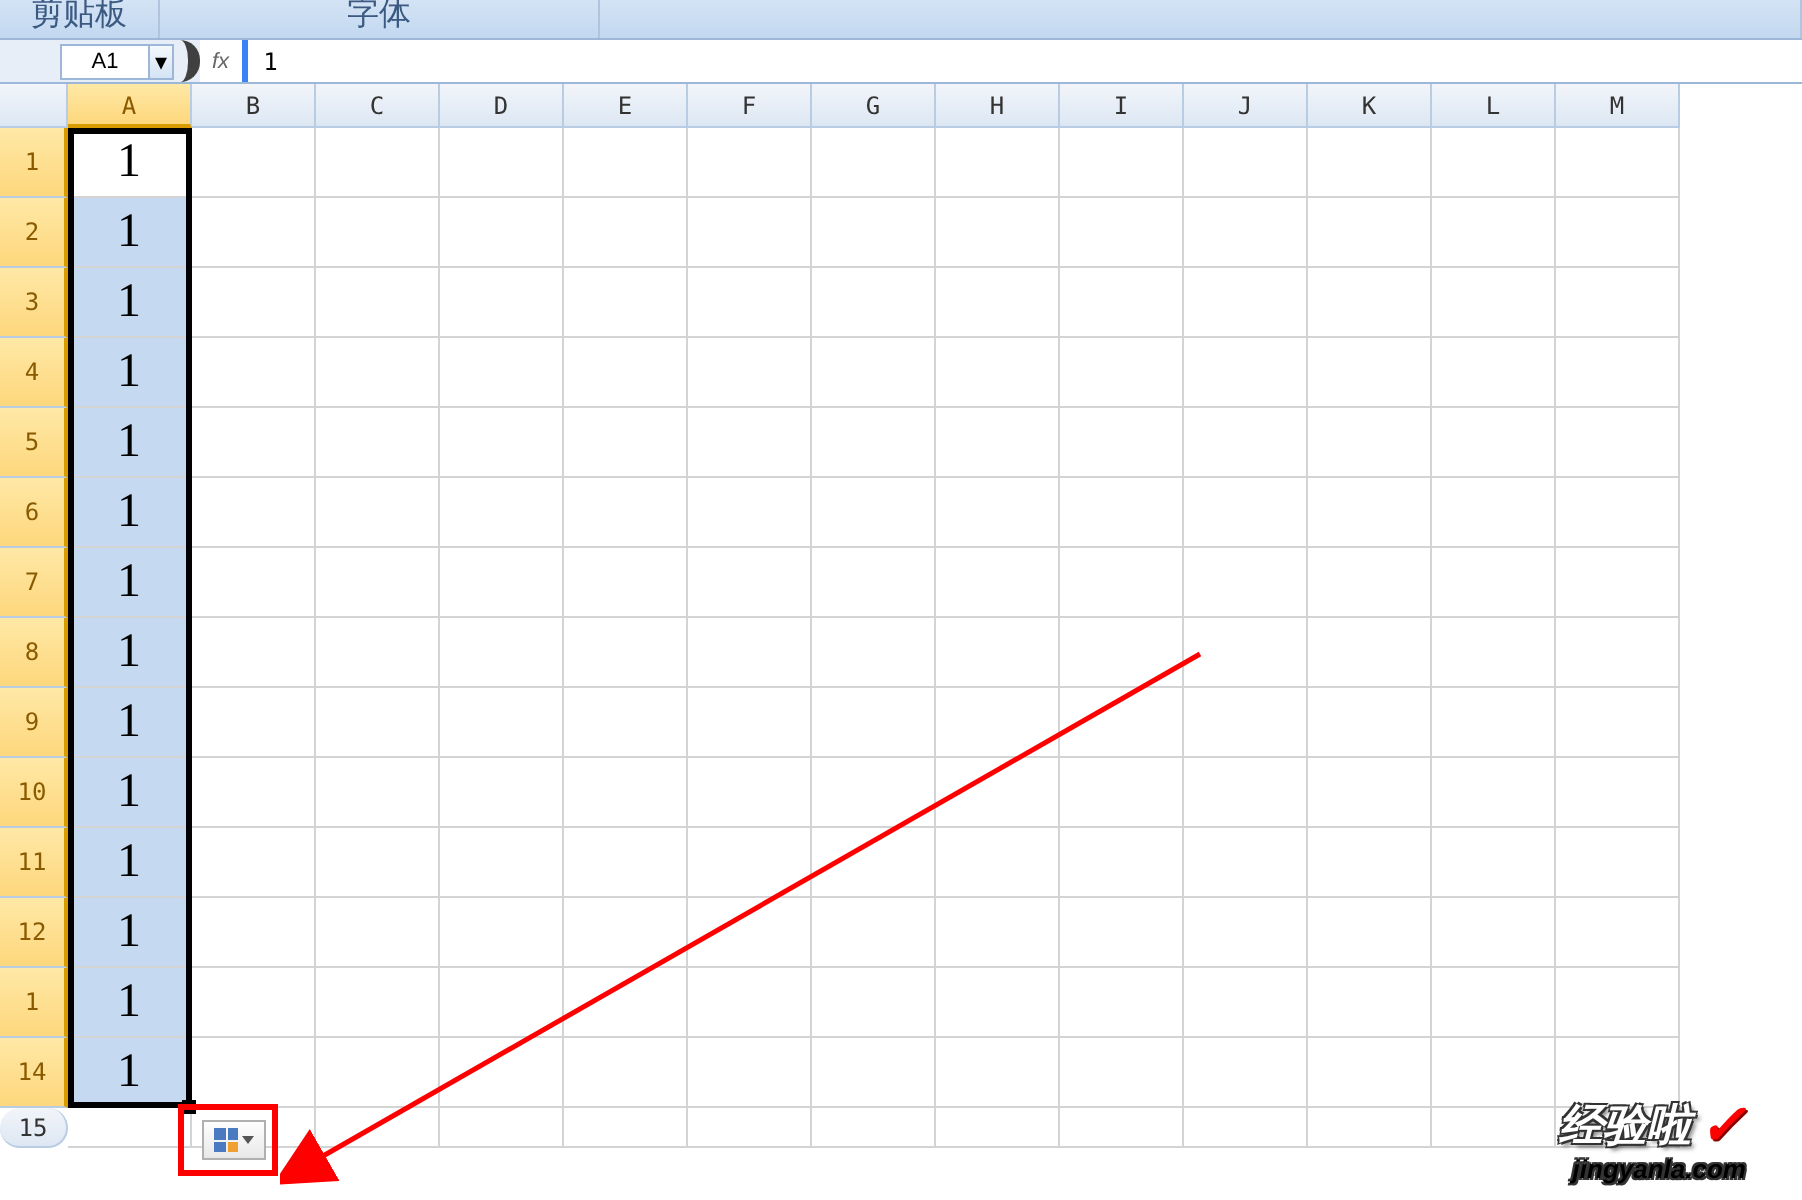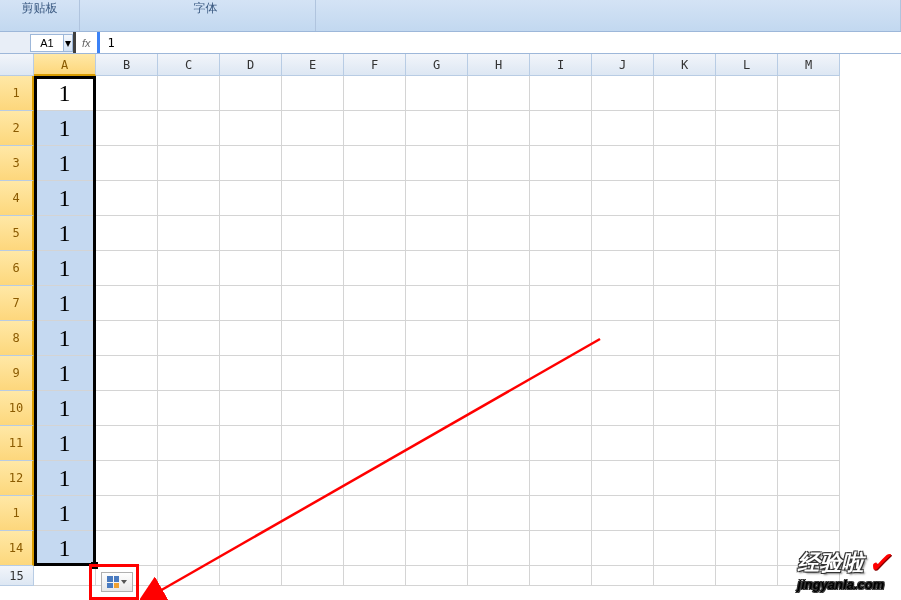--- a/index.html
+++ b/index.html
@@ -9,26 +9,25 @@
       background: #fff;
       overflow: hidden;
       width: 901px;
       height: 600px;
       position: relative;
     }
     
     
     .ribbon-groups {
       display: flex;
-      height: 32px;
+      height: 20px;
       background: linear-gradient(to bottom, #d4e3f5, #c2d8f0);
       border-bottom: 1px solid #9db7d9;
-      font-size: 12px;
+      font-size: 16px;
       color: #3b5a82;
-      gap: 16px;
     }
     .ribbon-group {
       text-align: center;
       border-right: 1px solid #b0c4de;
       line-height: 14px;
       padding-top: 1px;
     }
     .rg-1 { width: 80px; }
     .rg-2 { width: 220px; }
     .rg-3 { width: 200px; }
@@ -37,26 +36,27 @@
     
     
     .formula-row {
       display: flex;
       height: 22px;
       background: #e8eef7;
       border-bottom: 1px solid #9db7d9;
       align-items: stretch;
     }
     .name-box-wrap {
-      width: 76px;
+      width: 100px;
       display: flex;
       align-items: center;
-      border-right: 3px solid #404040;
+      border-right: 6px solid #404040;
       padding-left: 30px;
       background: #e8eef7;
+      border-radius: 10px;
     }
     .name-box {
       background: #fff;
       border: 1px solid #9db7d9;
       height: 18px;
       width: 45px;
       text-align: center;
       font-size: 11px;
       line-height: 16px;
     }
@@ -149,21 +149,21 @@
       border-right: 1px solid #b8cce4;
       border-bottom: 1px solid #b8cce4;
       font-family: "SimSun", monospace;
       color: #333;
     }
     .row-h.selected {
       background: linear-gradient(to bottom, #ffe8a6, #fdd77c);
       border-right: 2px solid #d99c00;
       color: #8a5a00;
     }
-    .row-h.short { height: 20px; line-height: 20px; }
+    .row-h.short { height: 20px; line-height: 20px; border-radius: 10px; }
     
     .cells {
       position: absolute;
       left: 34px; top: 22px;
     }
     .cell-row { display: flex; }
     .cell {
       width: 62px;
       height: 35px;
       border-right: 1px solid #d4d4d4;
@@ -250,22 +250,23 @@
     .arrow-svg {
       position: absolute;
       left: 140px;
       top: 280px;
       pointer-events: none;
     }
     
     
     .watermark {
       position: absolute;
-      right: 10px;
+      right: 28px;
       bottom: 8px;
+      text-align: right;
       pointer-events: none;
     }
     .wm-top {
       font-size: 22px;
       font-weight: bold;
       font-style: italic;
       color: #fff;
       text-shadow: -1px -1px 0 #333, 1px -1px 0 #333, -1px 1px 0 #333, 1px 1px 0 #333, 2px 2px 2px rgba(0,0,0,0.5);
       display: flex;
       align-items: center;

